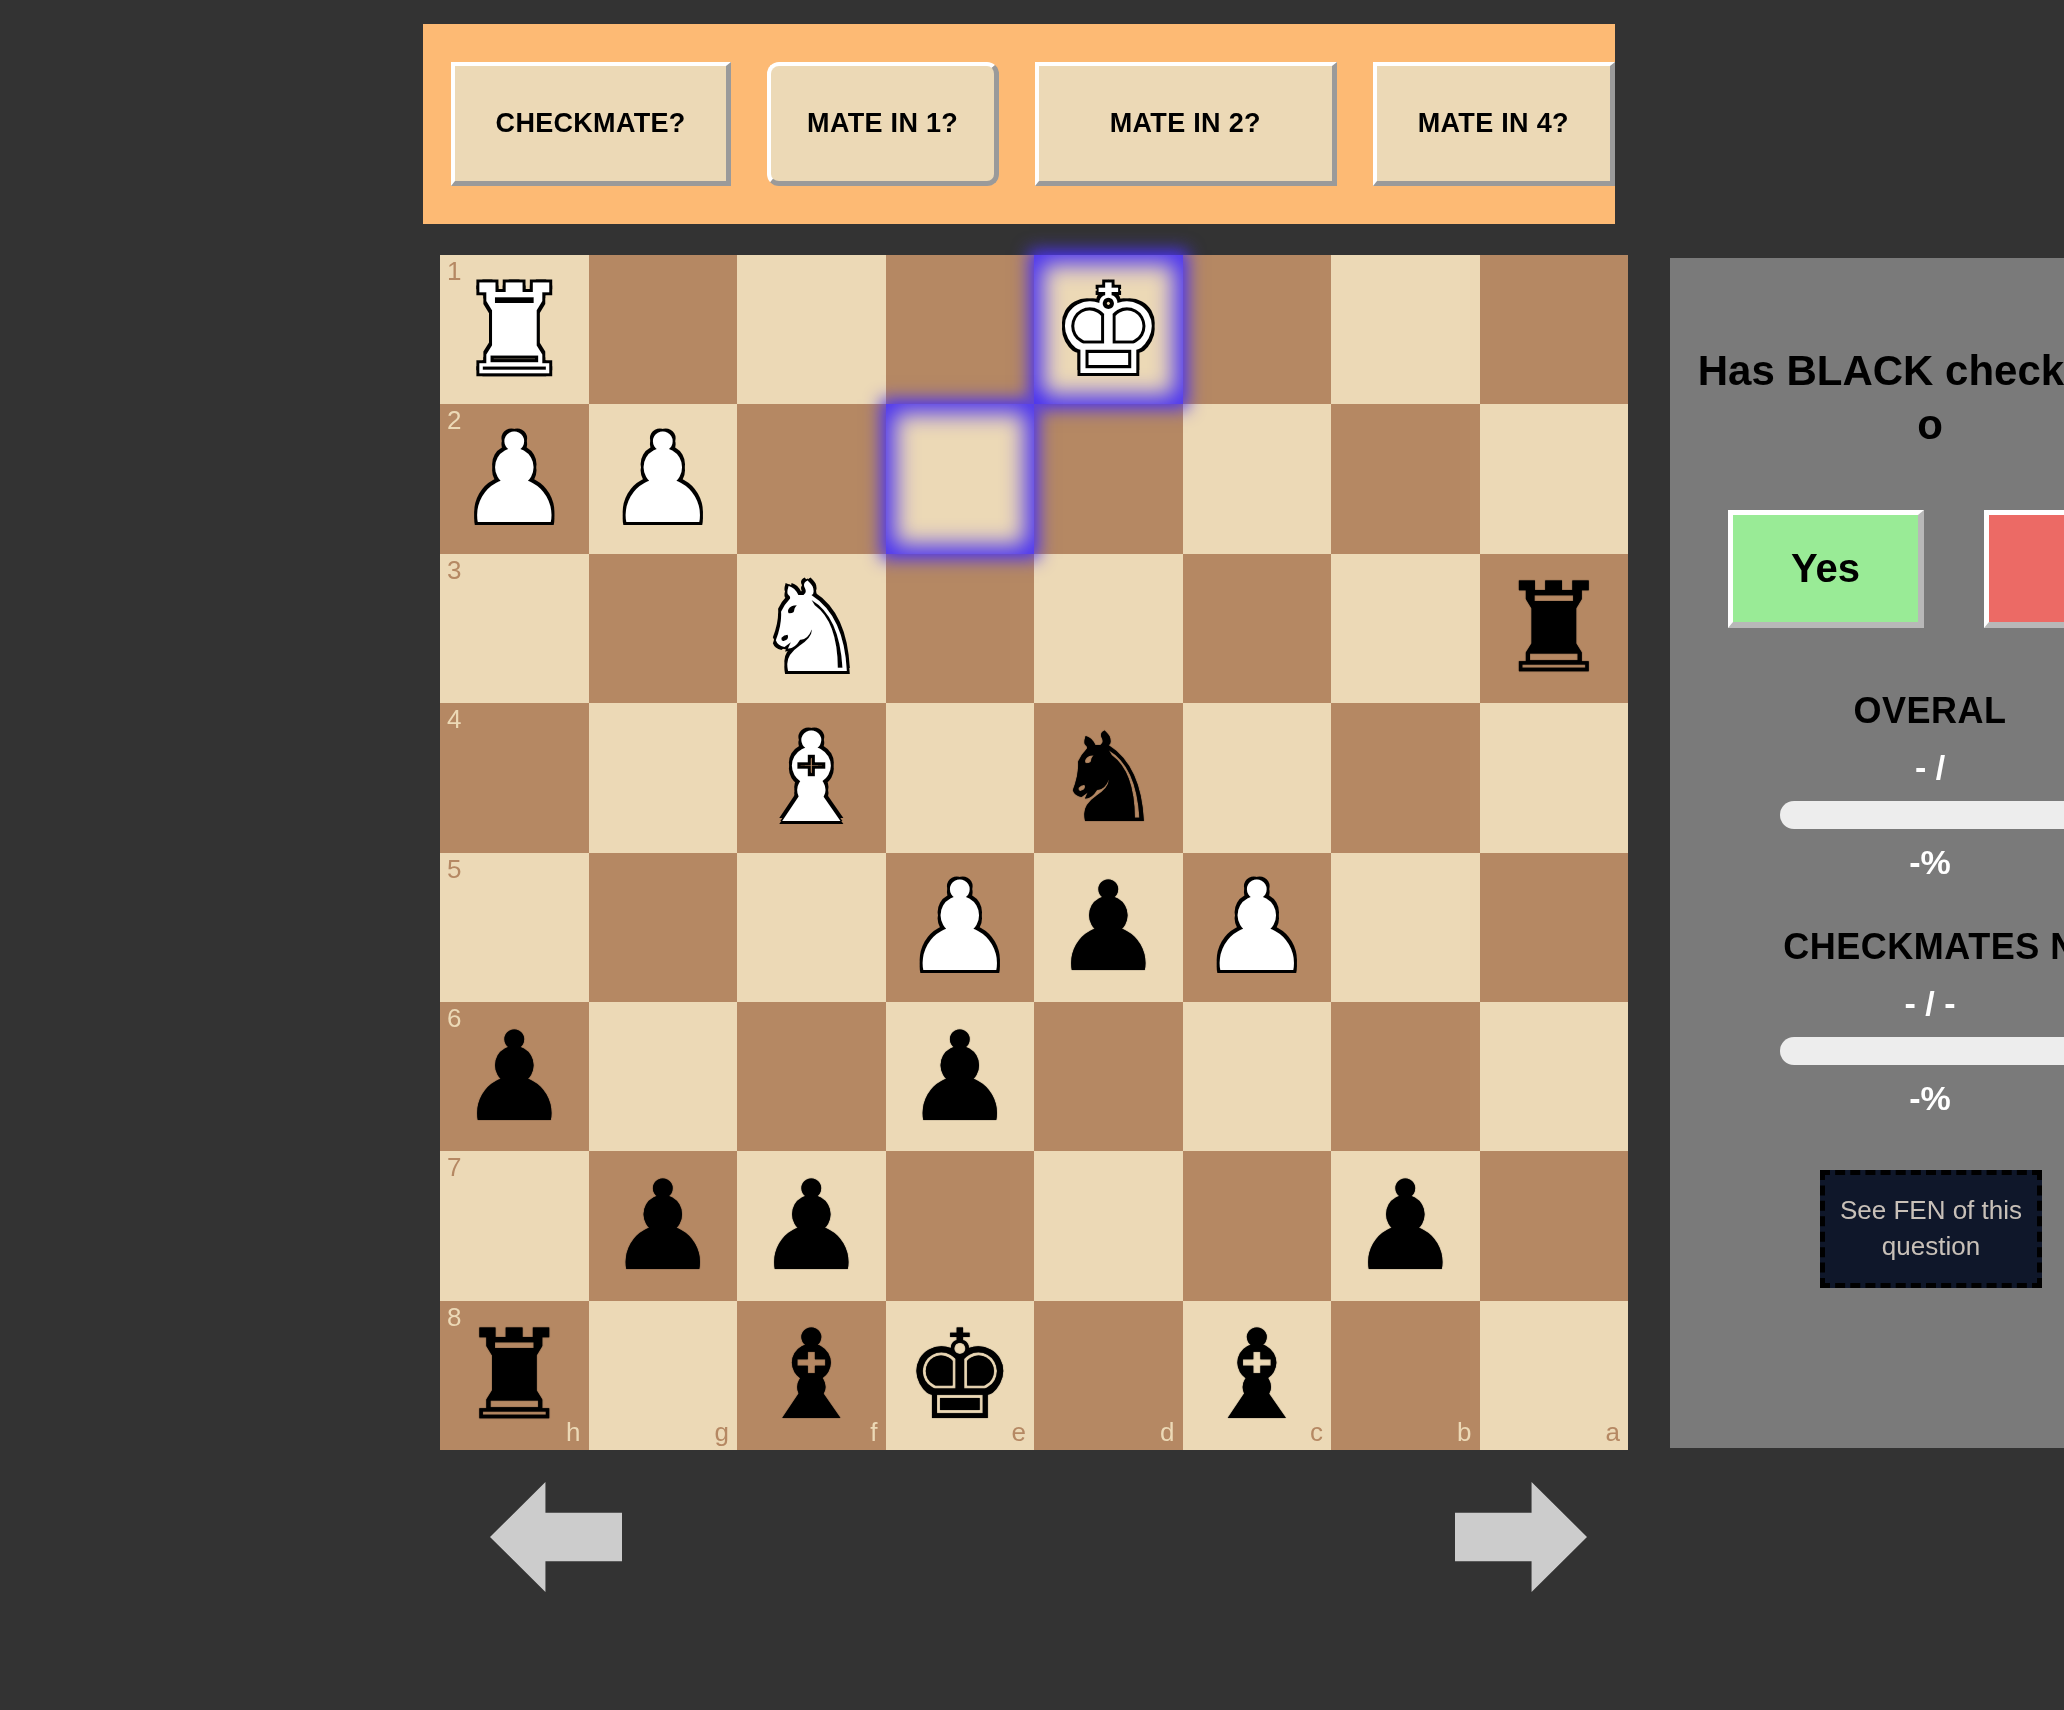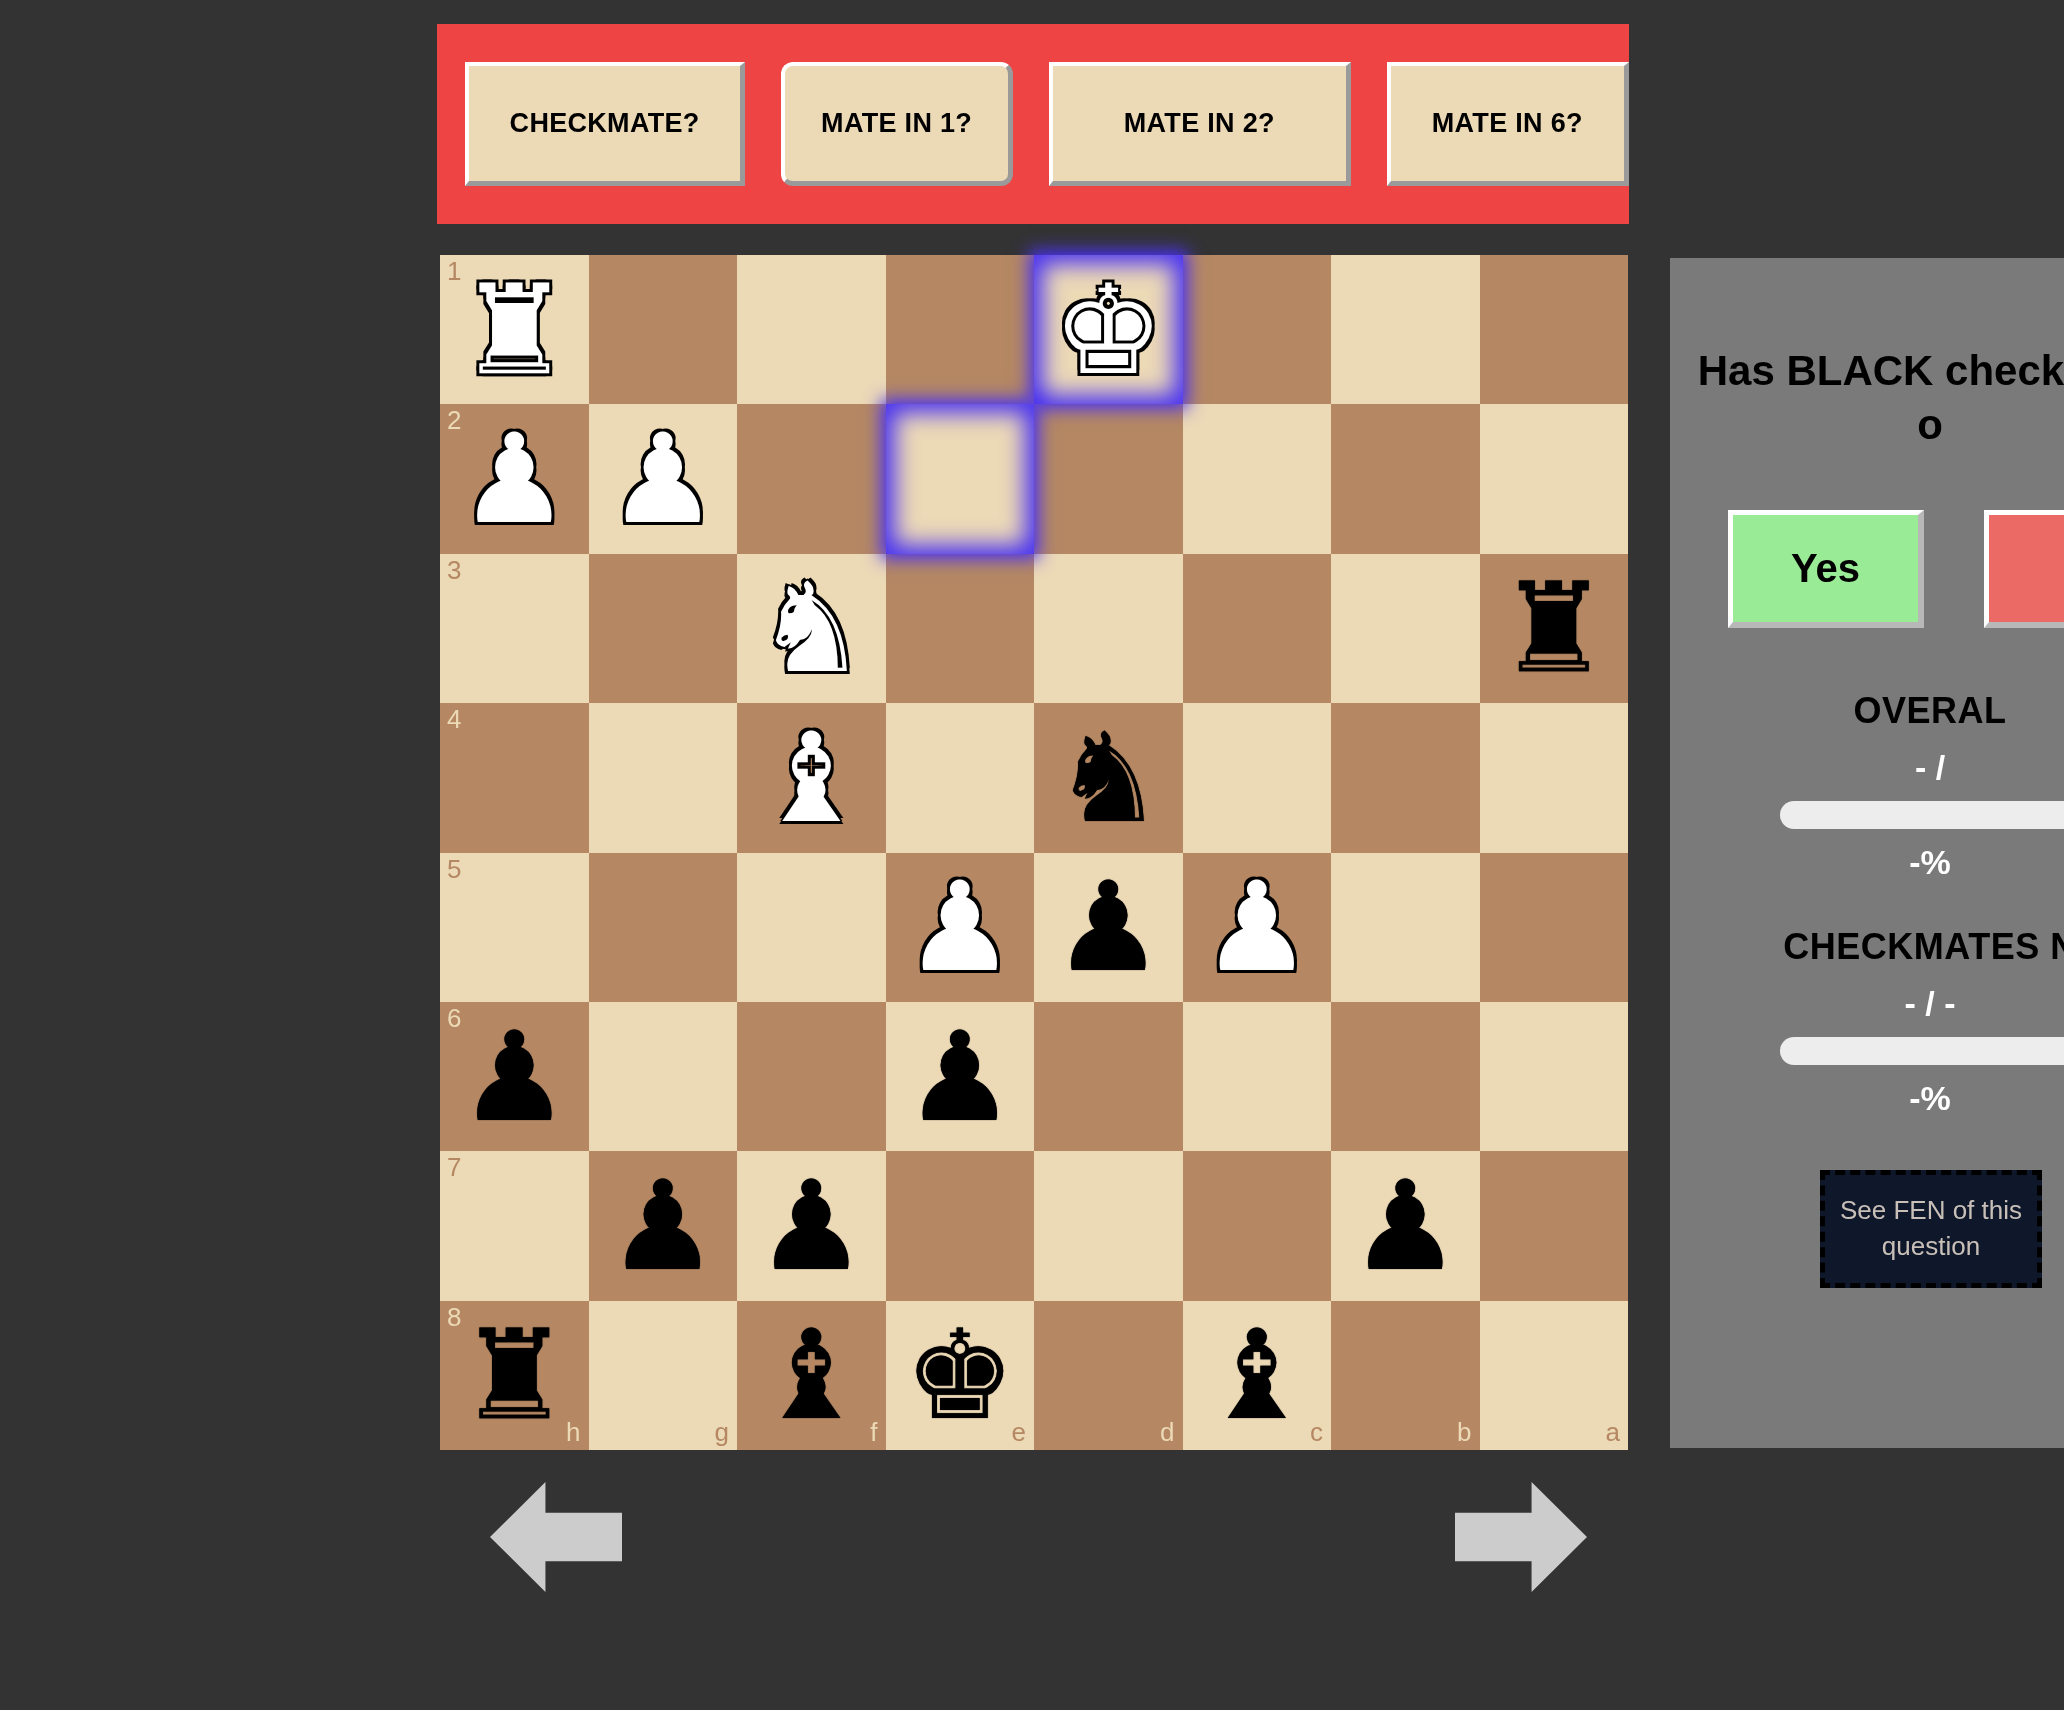--- a/index.html
+++ b/index.html
@@ -6,23 +6,23 @@
   html, body {
     width: 2064px; height: 1710px;
     background: #333333;
     font-family: "Liberation Sans", sans-serif;
     overflow: hidden;
   }
   #root { position: relative; width: 2064px; height: 1710px; }
 
   
   #topbar {
-    position: absolute; left: 437px; top: 24px;
+    position: absolute; left: 423px; top: 24px;
     width: 1192px; height: 200px;
-    background: #ef4444;
+    background: #fdba74;
     display: flex; align-items: center;
     padding-left: 28px;
     gap: 36px;
   }
   .navbtn {
     background: #ecd9b6;
     border: none;
     border-top: 4px solid #ffffff;
     border-left: 4px solid #ffffff;
     border-right: 5px solid #9a9a9a;
@@ -158,21 +158,21 @@
 </style>
 </head>
 <body>
 
 <div id="root">
 
   <div id="topbar">
     <button class="navbtn" id="navbtn0">CHECKMATE?</button>
     <button class="navbtn" id="navbtn1">MATE IN 1?</button>
     <button class="navbtn" id="navbtn2">MATE IN 2?</button>
-    <button class="navbtn" id="navbtn3">MATE IN 6?</button>
+    <button class="navbtn" id="navbtn3">MATE IN 4?</button>
   </div>
 
   <div id="board">
       <div class="sq light">
         <span class="rank-lbl">1</span>
         <span class="piece w">♜</span>
       </div>
       <div class="sq dark"></div>
       <div class="sq light"></div>
       <div class="sq dark"></div>

